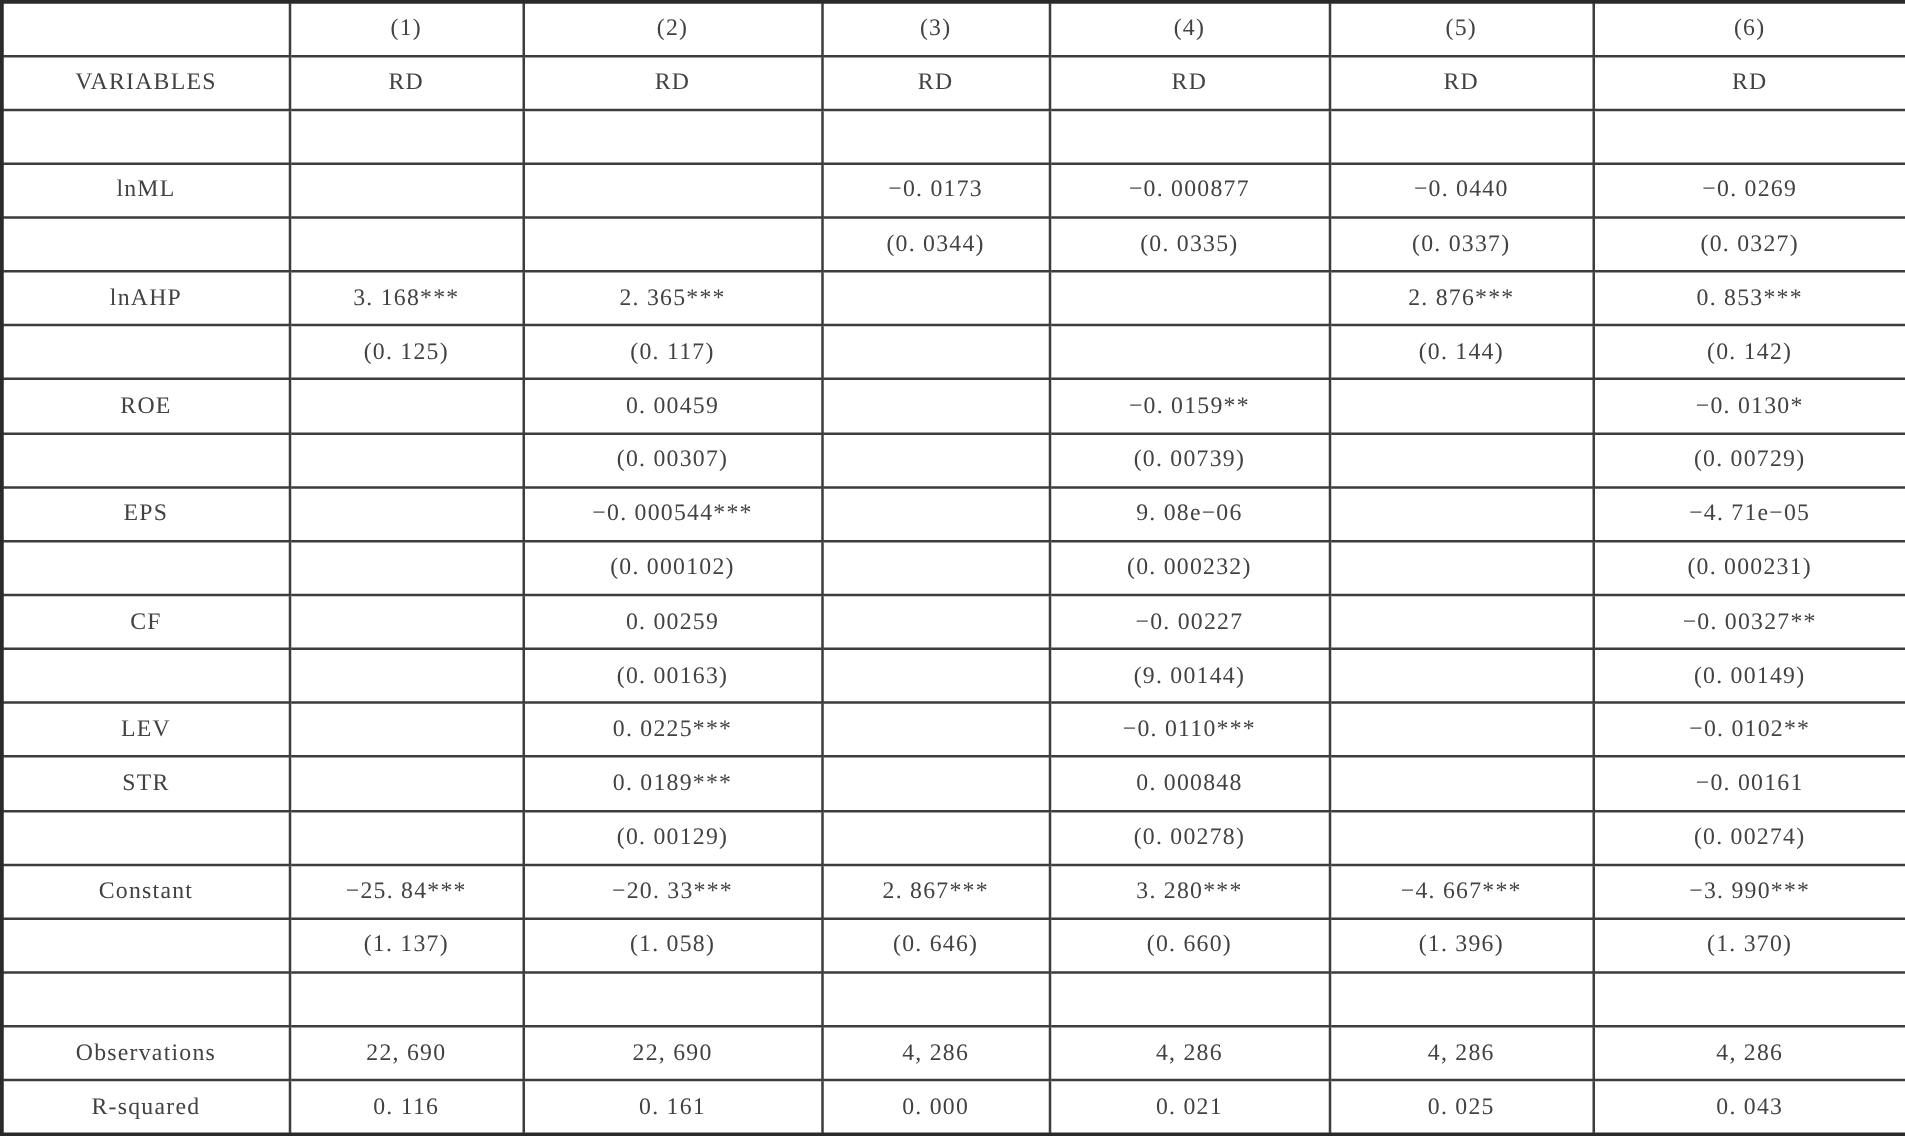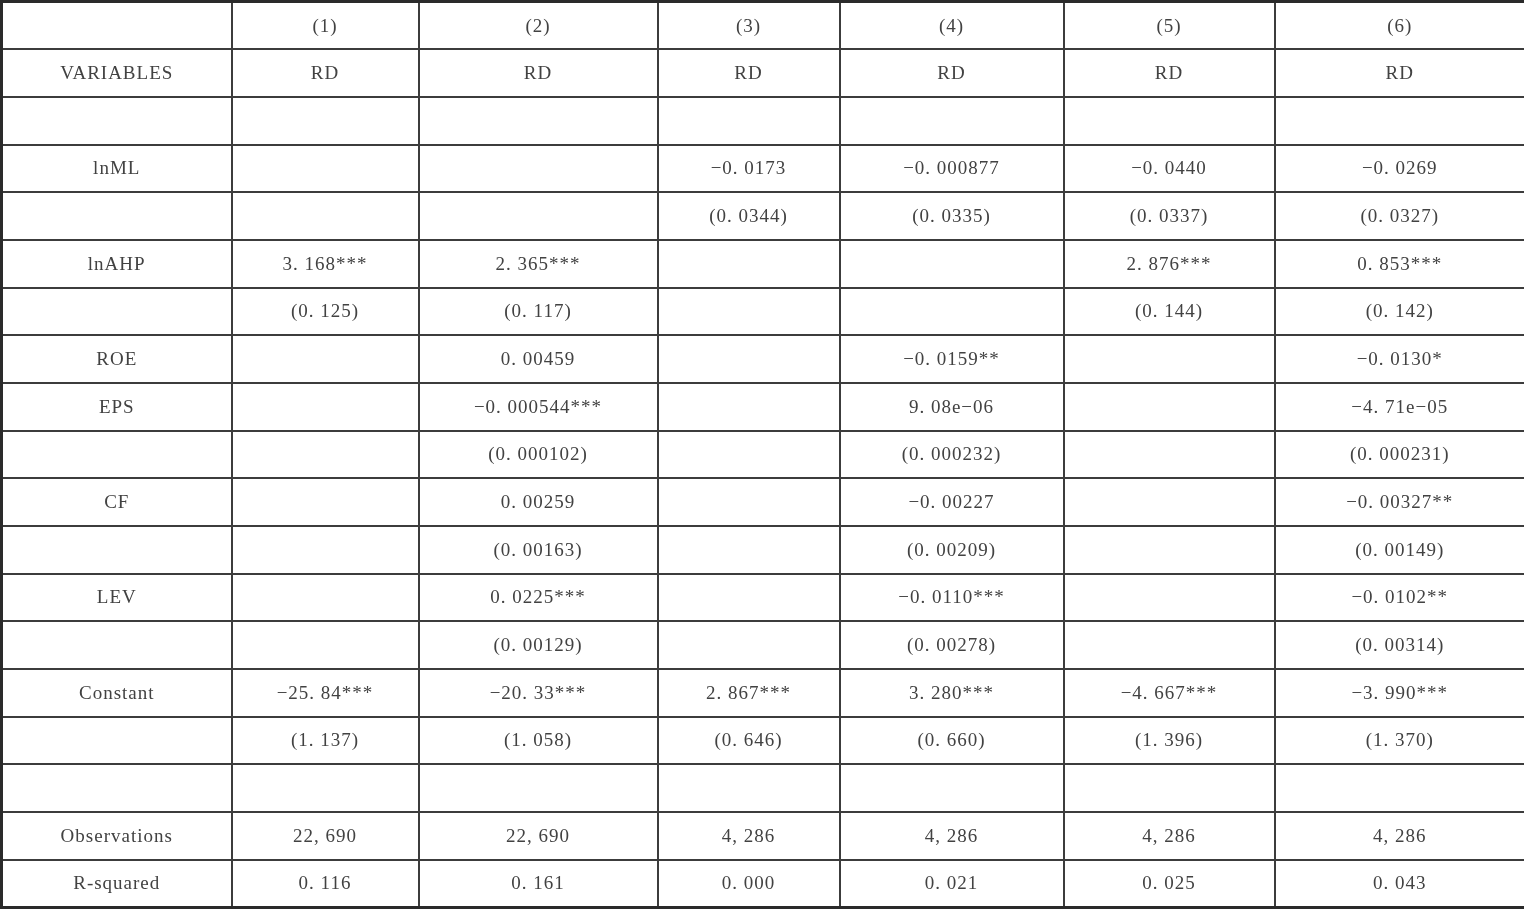--- a/index.html
+++ b/index.html
@@ -117,20 +117,29 @@
       <tr>
         <td>ROE</td>
         <td></td>
         <td>0. 00459</td>
         <td></td>
         <td>−0. 0159**</td>
         <td></td>
         <td>−0. 0130*</td>
       </tr>
       <tr>
+        <td></td>
+        <td></td>
+        <td>(0. 00307)</td>
+        <td></td>
+        <td>(0. 00739)</td>
+        <td></td>
+        <td>(0. 00729)</td>
+      </tr>
+      <tr>
         <td>EPS</td>
         <td></td>
         <td>−0. 000544***</td>
         <td></td>
         <td>9. 08e−06</td>
         <td></td>
         <td>−4. 71e−05</td>
       </tr>
       <tr>
         <td></td>
@@ -148,41 +157,50 @@
         <td></td>
         <td>−0. 00227</td>
         <td></td>
         <td>−0. 00327**</td>
       </tr>
       <tr>
         <td></td>
         <td></td>
         <td>(0. 00163)</td>
         <td></td>
-        <td>(0. 00209)</td>
+        <td>(9. 00144)</td>
         <td></td>
         <td>(0. 00149)</td>
       </tr>
       <tr>
         <td>LEV</td>
         <td></td>
         <td>0. 0225***</td>
         <td></td>
         <td>−0. 0110***</td>
         <td></td>
         <td>−0. 0102**</td>
       </tr>
       <tr>
+        <td>STR</td>
+        <td></td>
+        <td>0. 0189***</td>
+        <td></td>
+        <td>0. 000848</td>
+        <td></td>
+        <td>−0. 00161</td>
+      </tr>
+      <tr>
         <td></td>
         <td></td>
         <td>(0. 00129)</td>
         <td></td>
         <td>(0. 00278)</td>
         <td></td>
-        <td>(0. 00314)</td>
+        <td>(0. 00274)</td>
       </tr>
       <tr>
         <td>Constant</td>
         <td>−25. 84***</td>
         <td>−20. 33***</td>
         <td>2. 867***</td>
         <td>3. 280***</td>
         <td>−4. 667***</td>
         <td>−3. 990***</td>
       </tr>

